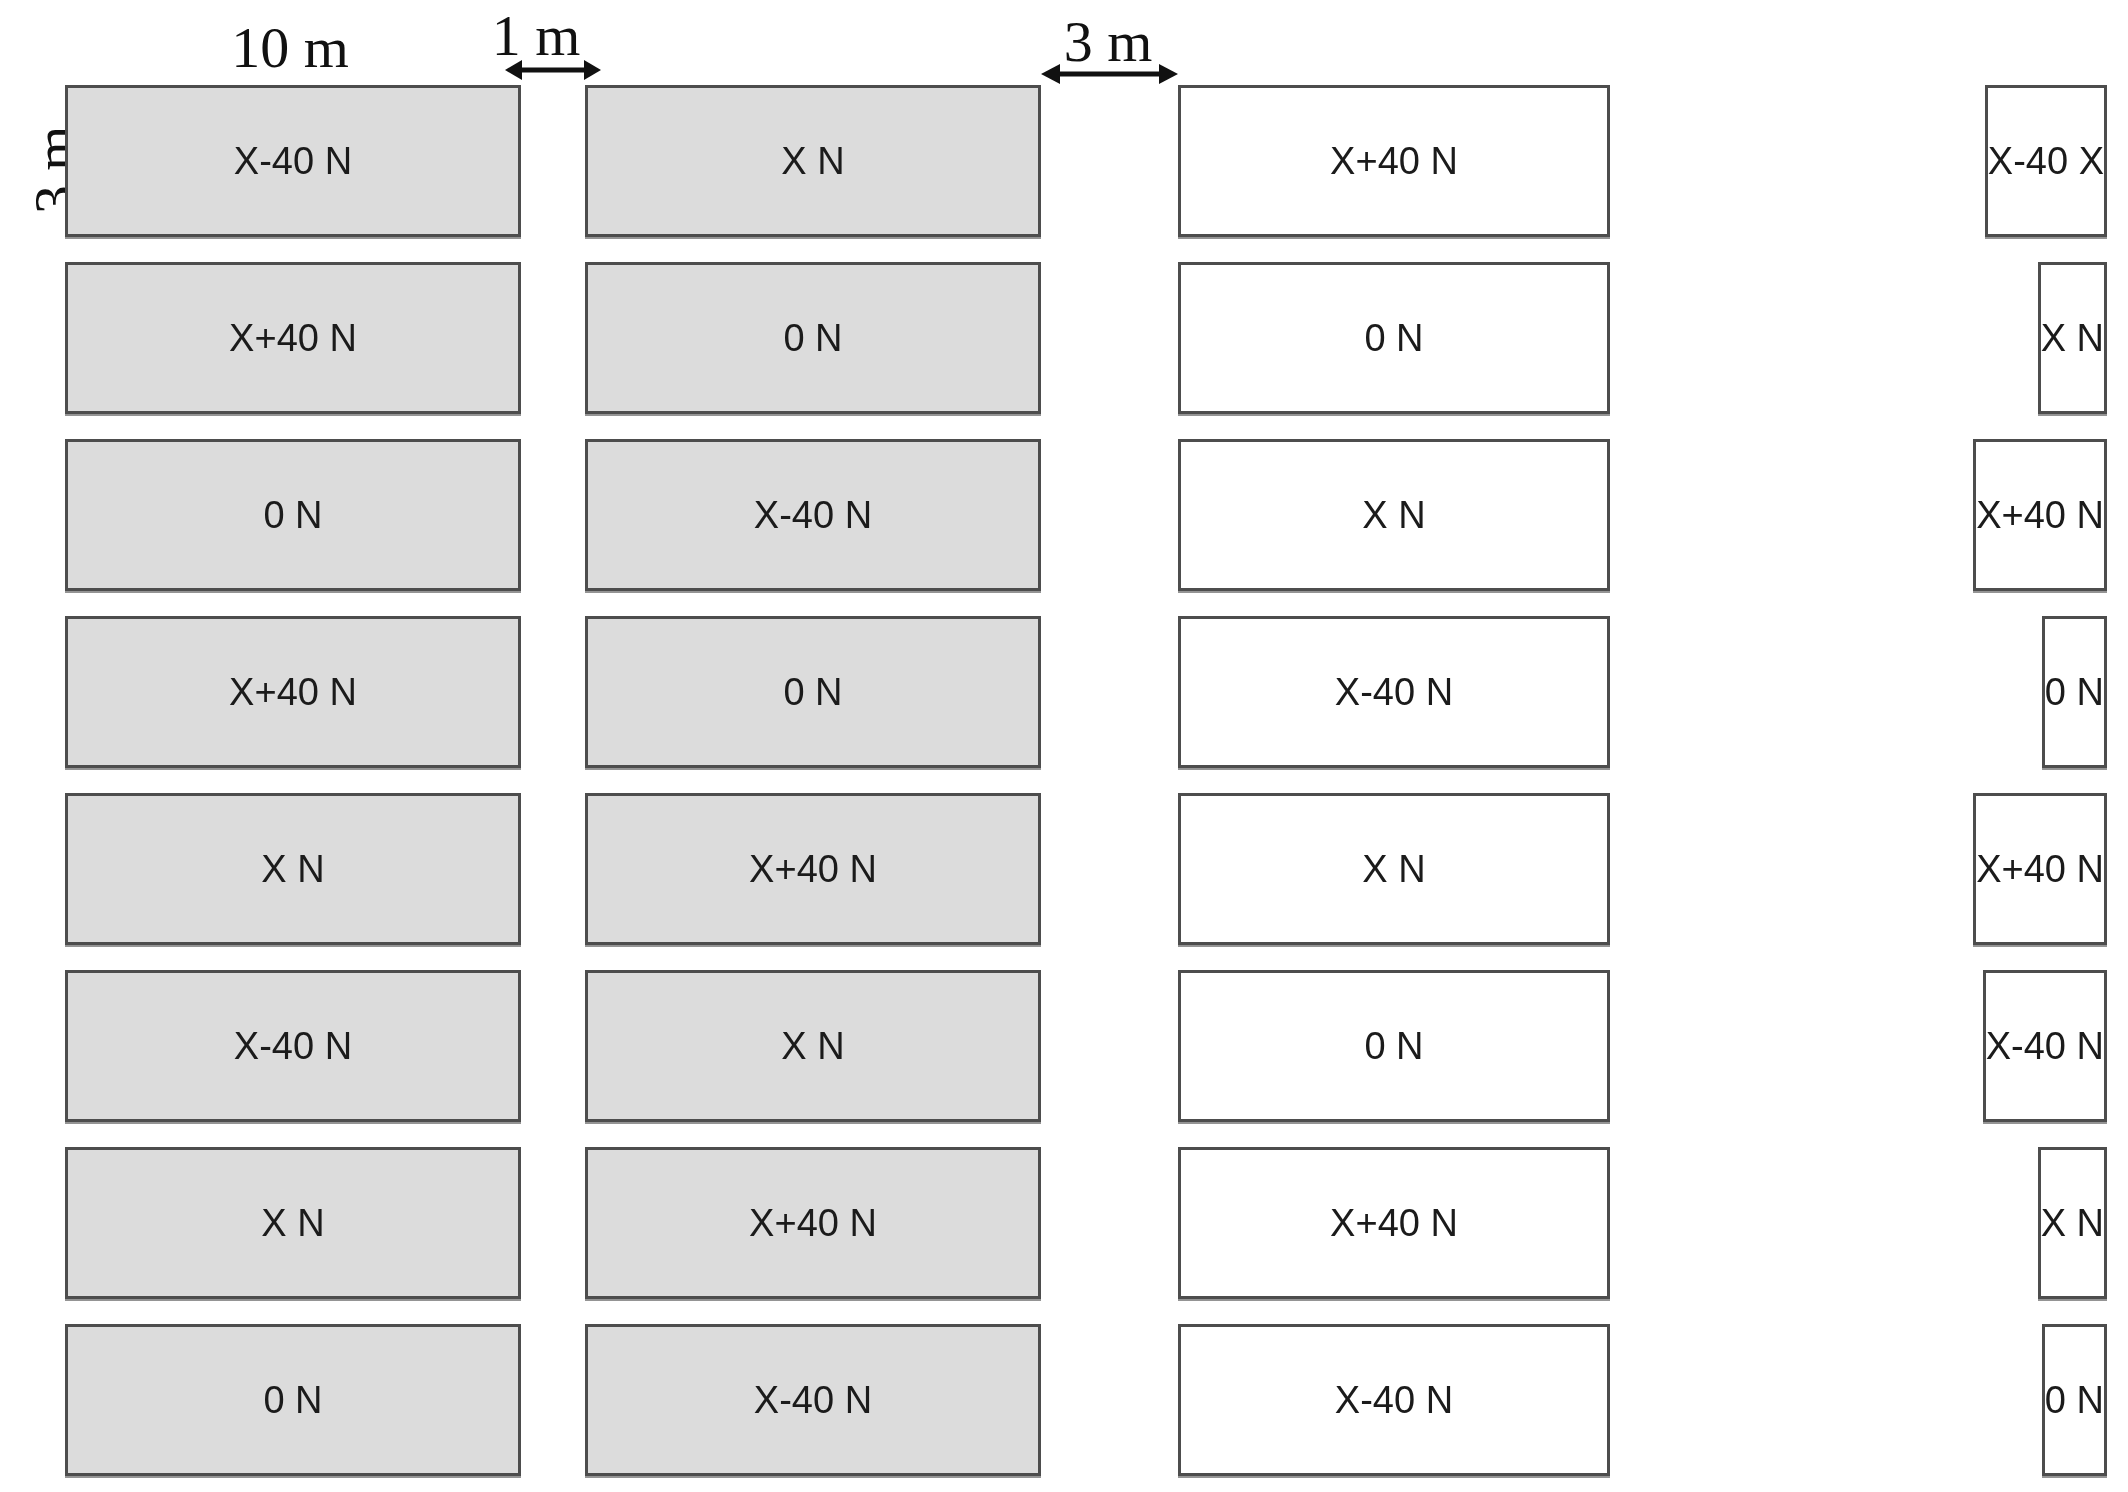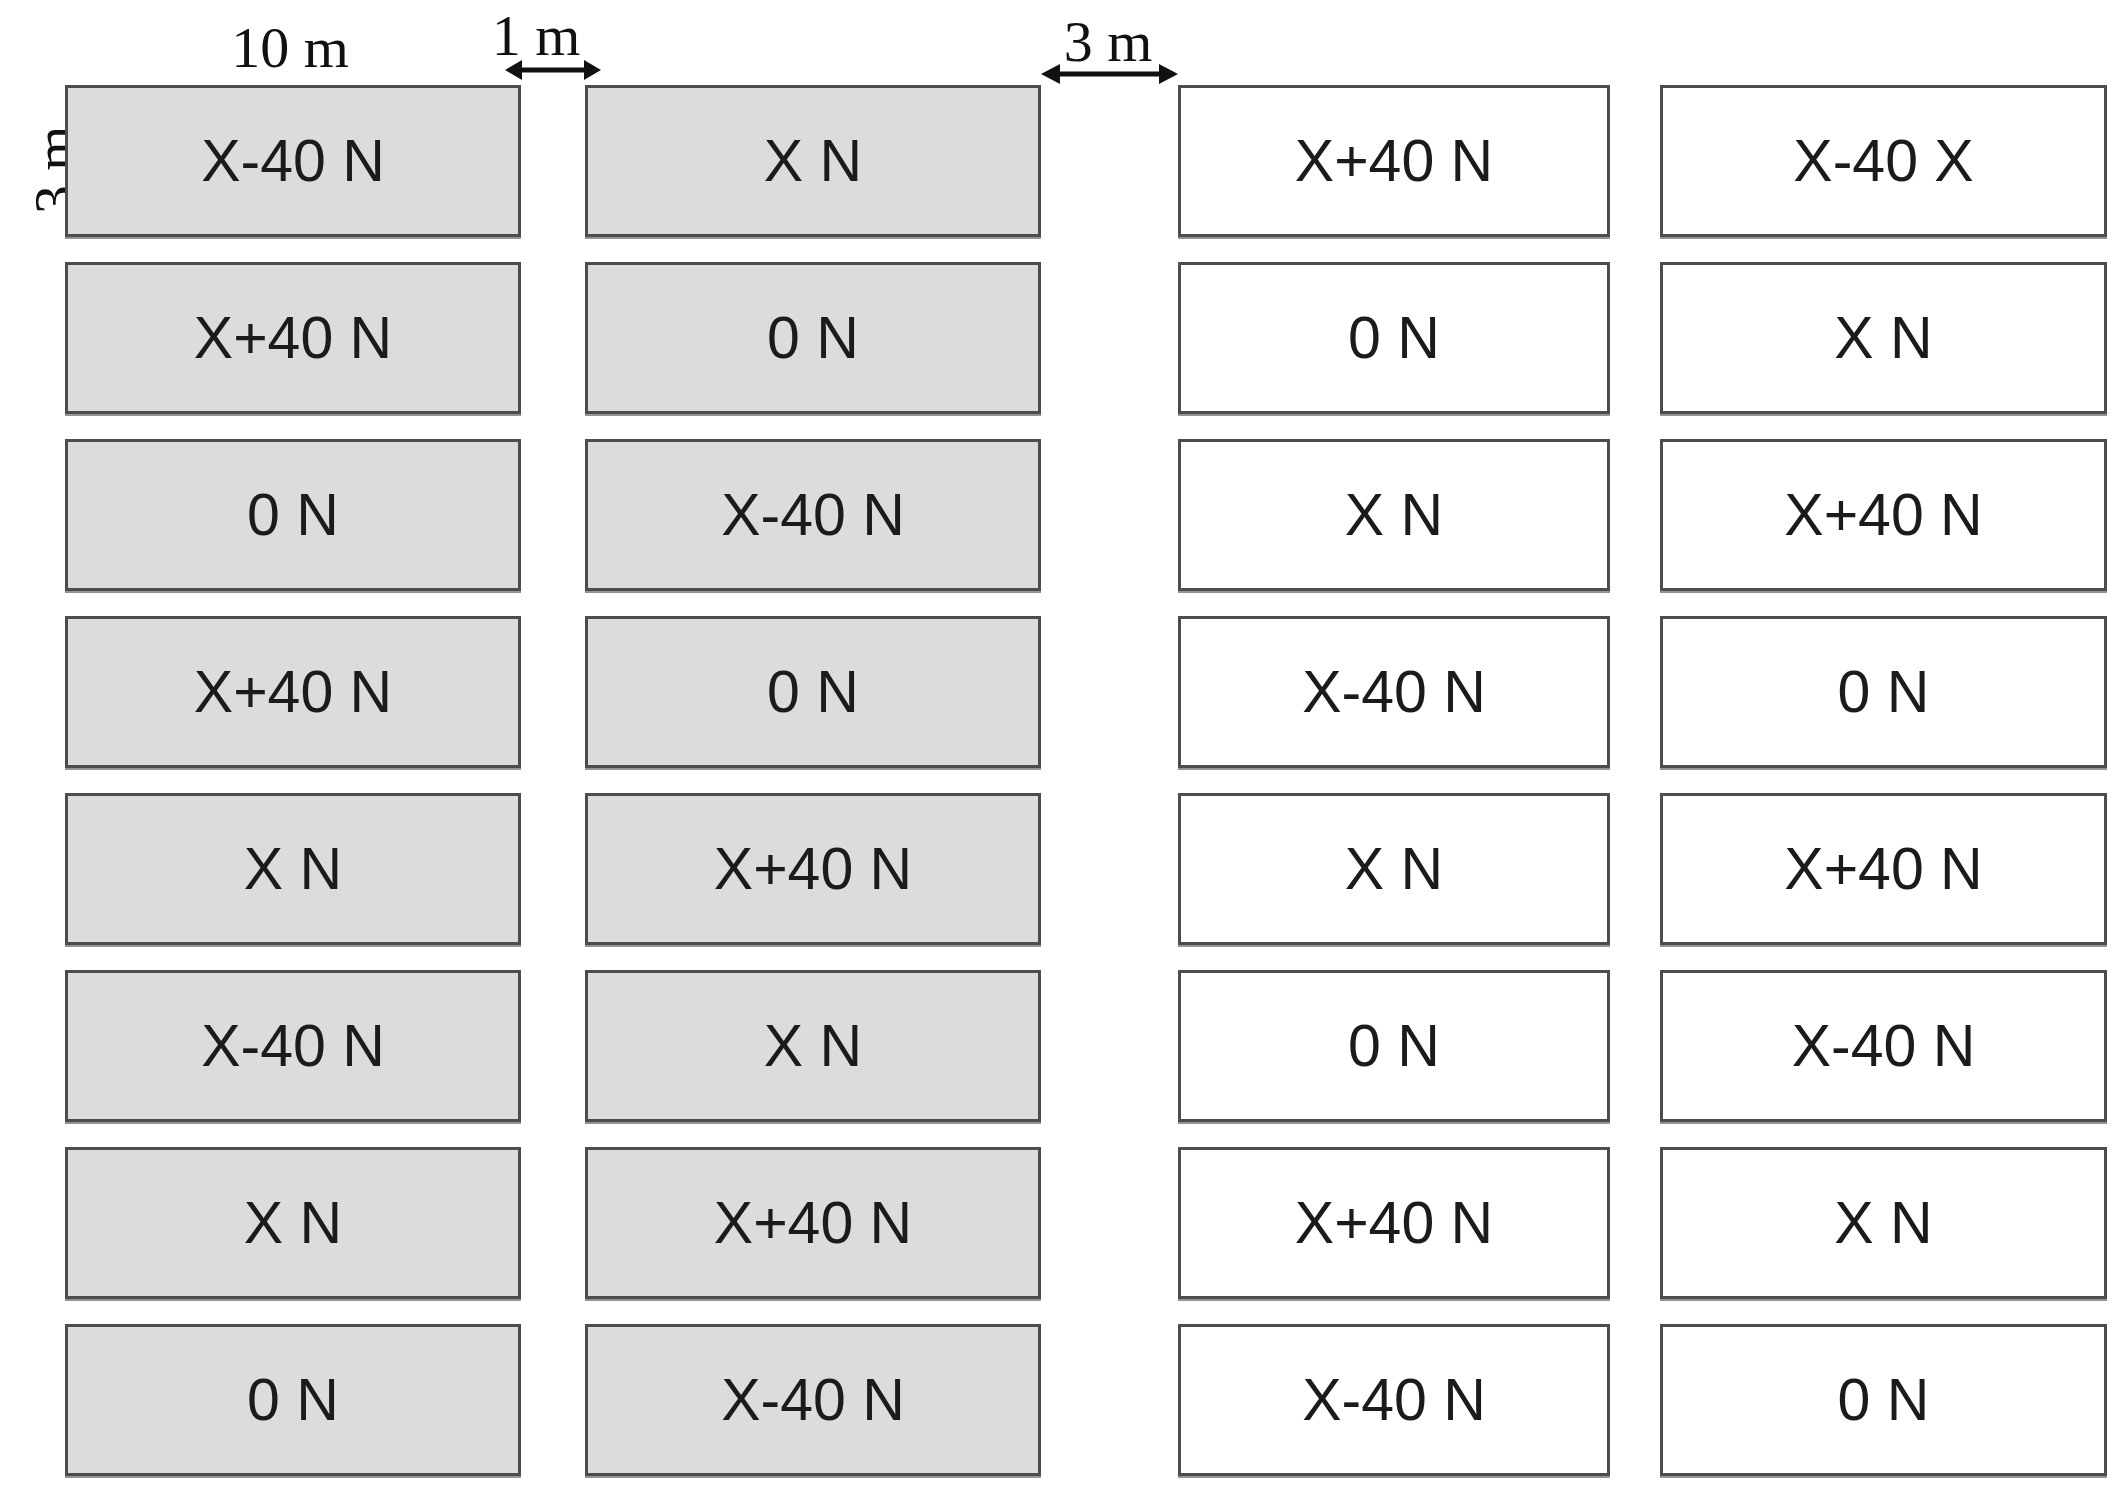--- a/index.html
+++ b/index.html
@@ -14,29 +14,29 @@
   .col {
     position: absolute;
     top: 85px;
     display: flex;
     flex-direction: column;
     gap: 25px;
   }
   .col1 { left: 65px;   width: 456px; }
   .col2 { left: 585px;  width: 456px; }
   .col3 { left: 1178px; width: 432px; }
-  .col4 { left: 1660px; width: 447px; }
+  .col4 { left: 1660px; width: 447px; align-items: flex-end; }
   .plot {
     height: 152px;
     box-sizing: border-box;
     border: 3px solid #4d4d4d;
     display: flex;
     align-items: center;
     justify-content: center;
-    font-size: 59px;
+    font-size: 38px;
     color: #1b1b1b;
     box-shadow: 0 2px 0 rgba(60,60,60,0.55);
   }
   .shaded   { background: #dcdcdc; }
   .unshaded { background: #ffffff; }
   .dim {
     position: absolute;
     font-family: "Liberation Serif", serif;
     font-size: 58px;
     color: #111111;

